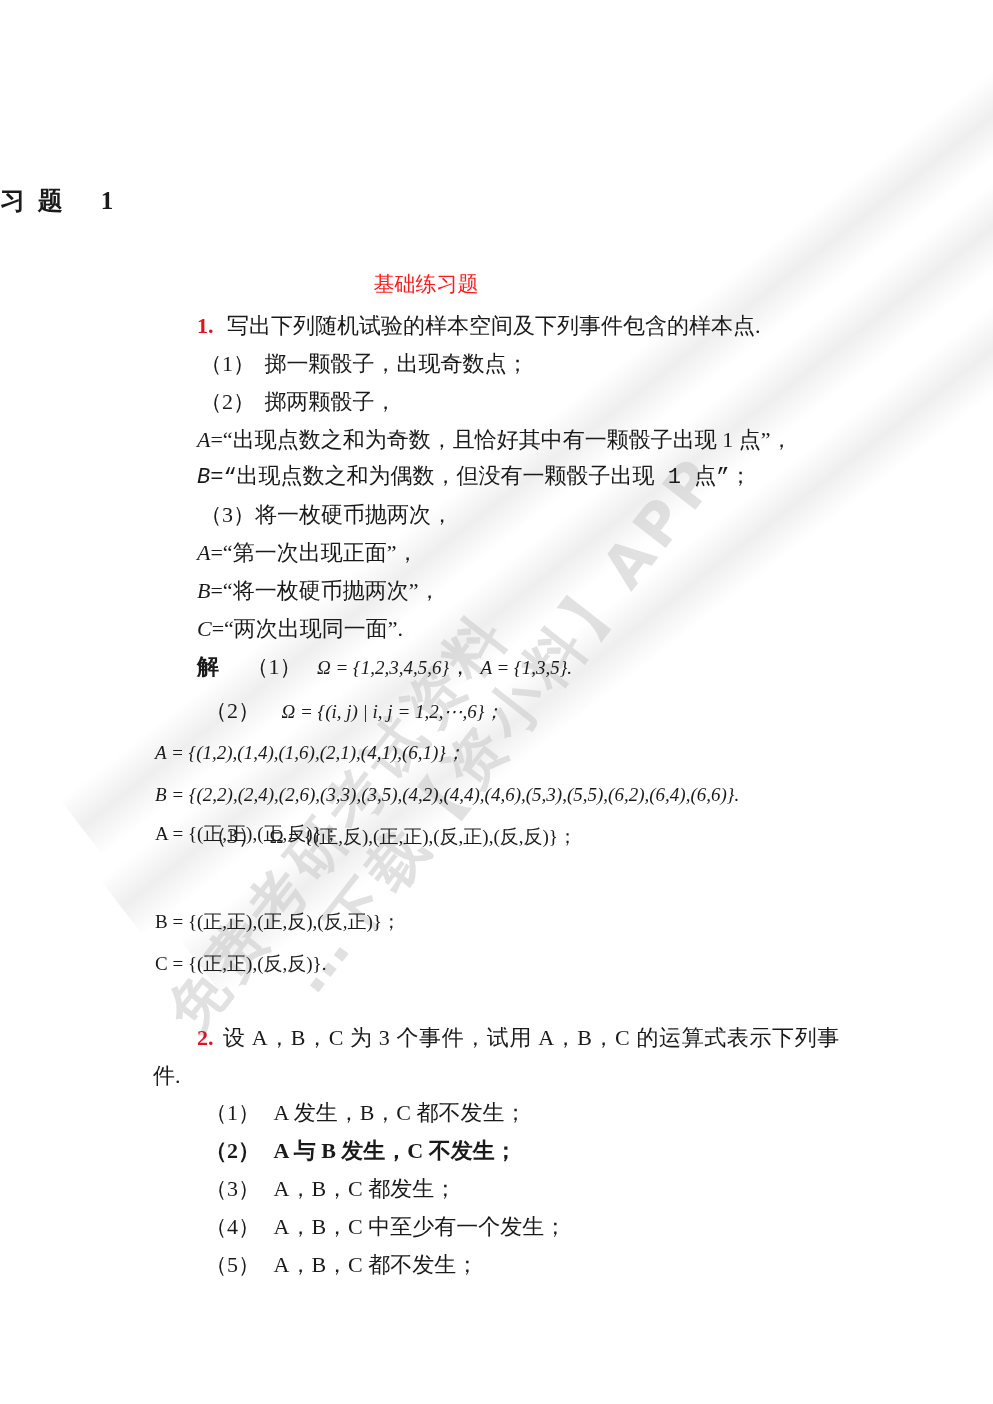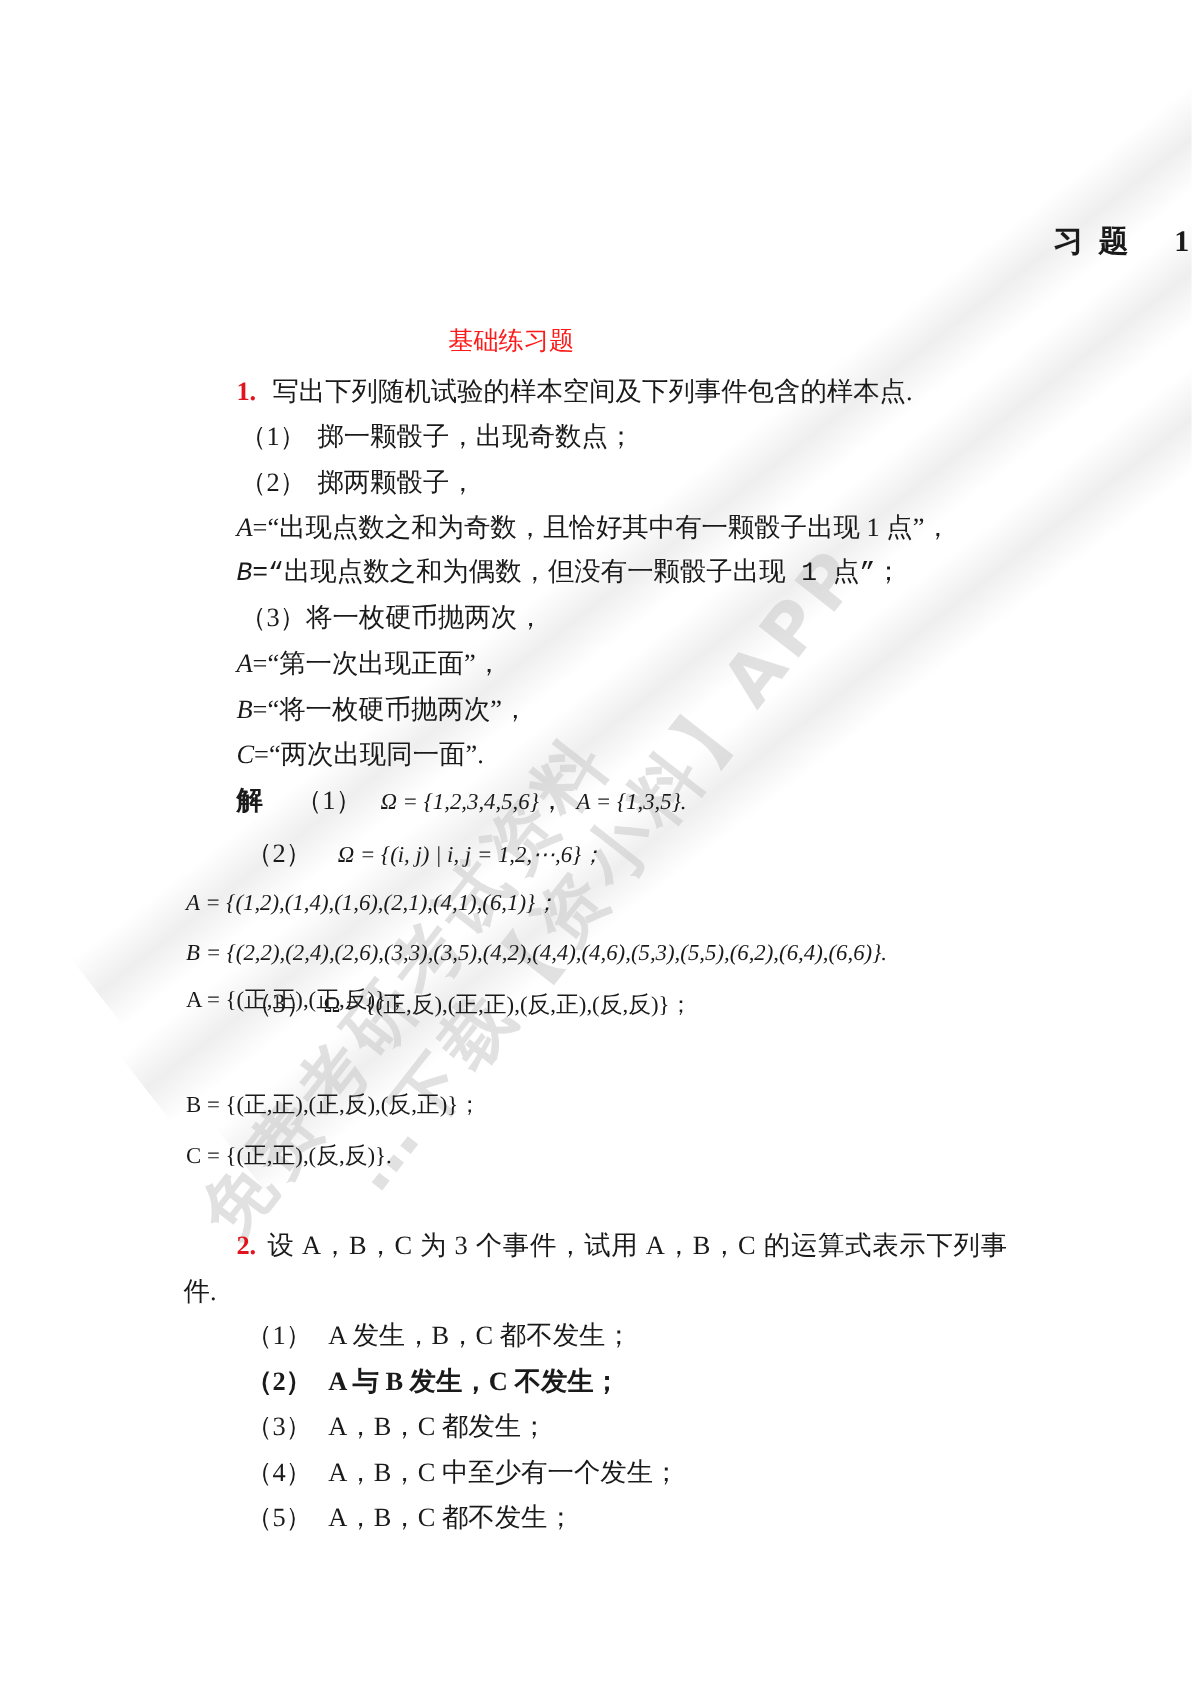--- a/index.html
+++ b/index.html
@@ -16,21 +16,21 @@
     transform-origin: 0 0; background: linear-gradient(to bottom, rgba(230,230,230,0) 0%, rgba(225,225,225,0.55) 50%, rgba(230,230,230,0) 100%);
   }
   .wm-text {
     position: absolute; transform-origin: 0 0; transform: rotate(-52deg);
     font-family: "DejaVu Sans", sans-serif; font-weight: bold; font-size: 58px; color: rgba(200,200,200,0.55);
     white-space: nowrap; letter-spacing: 6px;
   }
   .content { position: relative; z-index: 1; }
   .line { position: absolute; white-space: nowrap; font-size: 22px; line-height: 28px; }
   .title {
-    position: absolute; top: 184px; left: 0; width: 993px; text-align: right;
+    position: absolute; top: 184px; left: 0; width: 993px; text-align: left;
     font-family: "DejaVu Sans", sans-serif; font-weight: bold; font-size: 25px; letter-spacing: 2px;
   }
   .title .num { font-family: "Liberation Serif", serif; font-weight: bold; }
   .title .gap { display: inline-block; width: 36px; }
   .section {
     position: absolute; top: 270px; left: 0; width: 852px; text-align: center;
     font-family: "DejaVu Sans", sans-serif; font-size: 21px; color: #ff1a1a;
   }
   .qnum { color: #e0141e; font-weight: bold; font-family: "Liberation Serif", serif; }
   .it { font-style: italic; }

